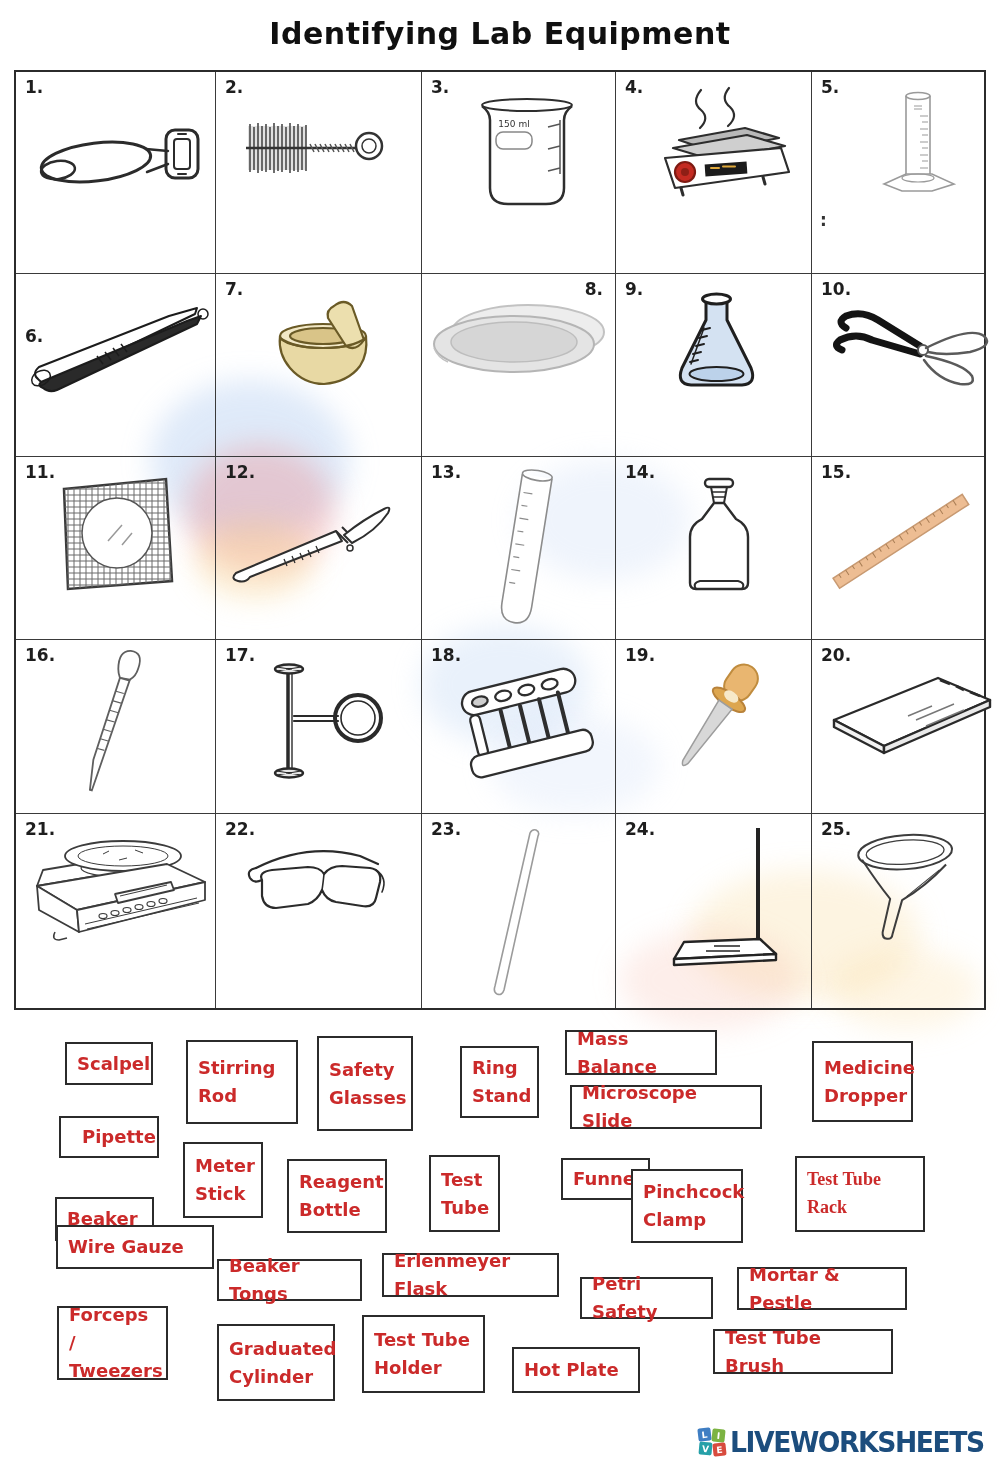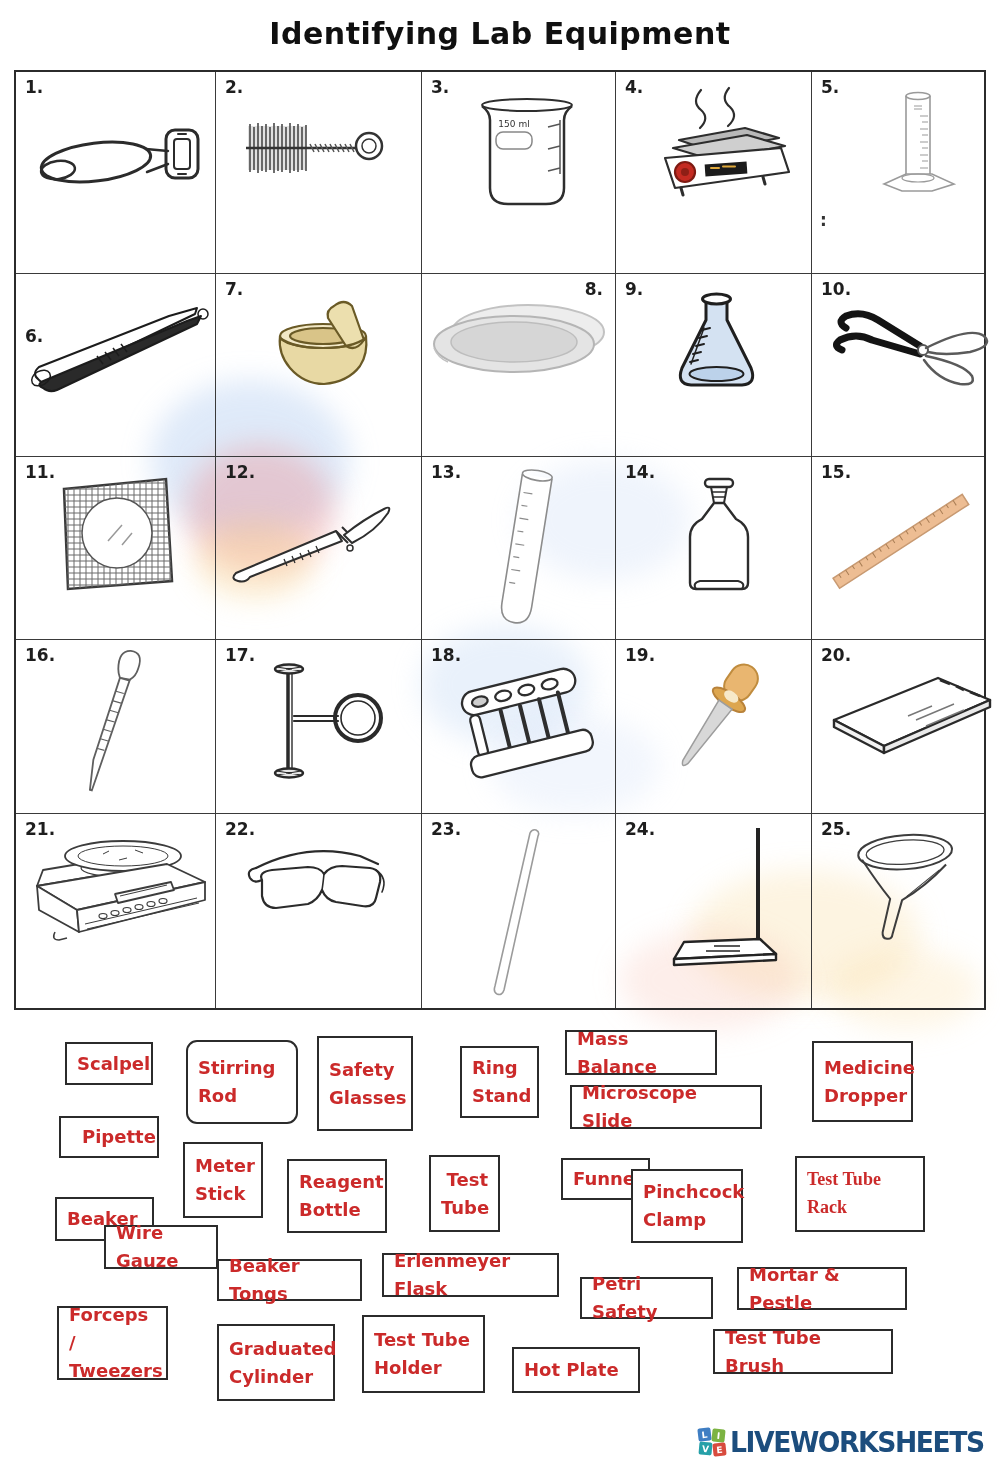--- a/index.html
+++ b/index.html
@@ -393,35 +393,35 @@
           <ellipse cx="62" cy="30" rx="39" ry="12" transform="rotate(-10 62 30)" stroke-width="1.3" fill="none"></ellipse>
           <path d="M20,42 Q38,64 52,78 L48,112 Q48,118 53,118 Q58,118 58,113 L64,78 Q86,62 104,38" fill="none"></path>
           <path d="M98,44 Q80,62 68,74" stroke-width="1" fill="none"></path>
         </g>
       </svg>
     </div>
 
   </div>
 
   <div class="chip" style="left:65px;top:1042px;width:88px;height:43px;">Scalpel</div>
-  <div class="chip" style="left:186px;top:1040px;width:112px;height:84px;border-radius:11px;">Stirring Rod</div>
+  <div class="chip" style="left:186px;top:1040px;width:112px;height:84px;">Stirring Rod</div>
   <div class="chip" style="left:317px;top:1036px;width:96px;height:95px;">Safety Glasses</div>
   <div class="chip" style="left:460px;top:1046px;width:79px;height:72px;">Ring Stand</div>
   <div class="chip" style="left:565px;top:1030px;width:152px;height:45px;">Mass Balance</div>
   <div class="chip" style="left:570px;top:1085px;width:192px;height:44px;">Microscope Slide</div>
   <div class="chip" style="left:812px;top:1041px;width:101px;height:81px;">Medicine Dropper</div>
   <div class="chip" style="left:59px;top:1116px;width:100px;height:42px;padding-left:21px;">Pipette</div>
   <div class="chip" style="left:183px;top:1142px;width:80px;height:76px;">Meter Stick</div>
   <div class="chip" style="left:55px;top:1177px;width:99px;height:44px;margin-top:20px;">Beaker</div>
   <div class="chip" style="left:287px;top:1159px;width:100px;height:74px;">Reagent Bottle</div>
-  <div class="chip" style="left:429px;top:1155px;width:71px;height:77px;text-align:right;">Test Tube</div>
+  <div class="chip" style="left:429px;top:1155px;width:71px;height:77px;">Test Tube</div>
   <div class="chip" style="left:533px;top:1158px;width:89px;height:42px;margin-left:28px;">Funnel</div>
   <div class="chip" style="left:631px;top:1169px;width:112px;height:74px;">Pinchcock Clamp</div>
   <div class="chip" style="left:795px;top:1156px;width:130px;height:76px;font-family:Liberation Serif, serif;">Test Tube Rack</div>
-  <div class="chip" style="left:56px;top:1225px;width:114px;height:44px;margin-left:48px;">Wire Gauze</div>
+  <div class="chip" style="left:56px;top:1225px;width:158px;height:44px;">Wire Gauze</div>
   <div class="chip" style="left:217px;top:1259px;width:145px;height:42px;">Beaker Tongs</div>
   <div class="chip" style="left:382px;top:1253px;width:177px;height:44px;">Erlenmeyer Flask</div>
   <div class="chip" style="left:580px;top:1277px;width:133px;height:42px;">Petri Safety</div>
   <div class="chip" style="left:737px;top:1267px;width:170px;height:43px;">Mortar &amp; Pestle</div>
   <div class="chip" style="left:57px;top:1306px;width:111px;height:74px;">Forceps / Tweezers</div>
   <div class="chip" style="left:217px;top:1324px;width:118px;height:77px;">Graduated Cylinder</div>
   <div class="chip" style="left:362px;top:1315px;width:123px;height:78px;">Test Tube Holder</div>
   <div class="chip" style="left:512px;top:1347px;width:128px;height:46px;">Hot Plate</div>
   <div class="chip" style="left:713px;top:1329px;width:180px;height:45px;">Test Tube Brush</div>
 

